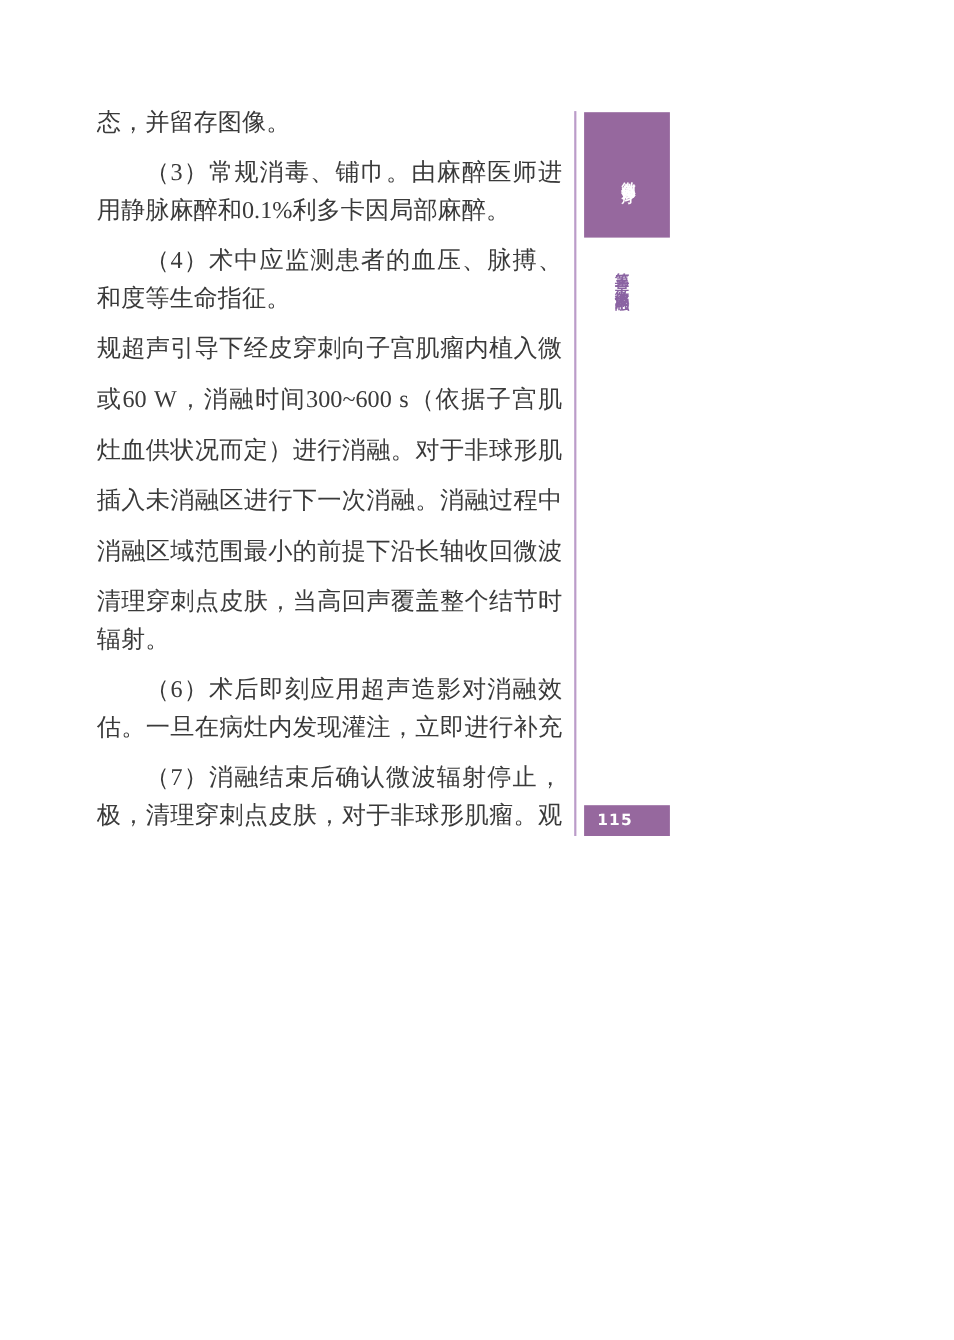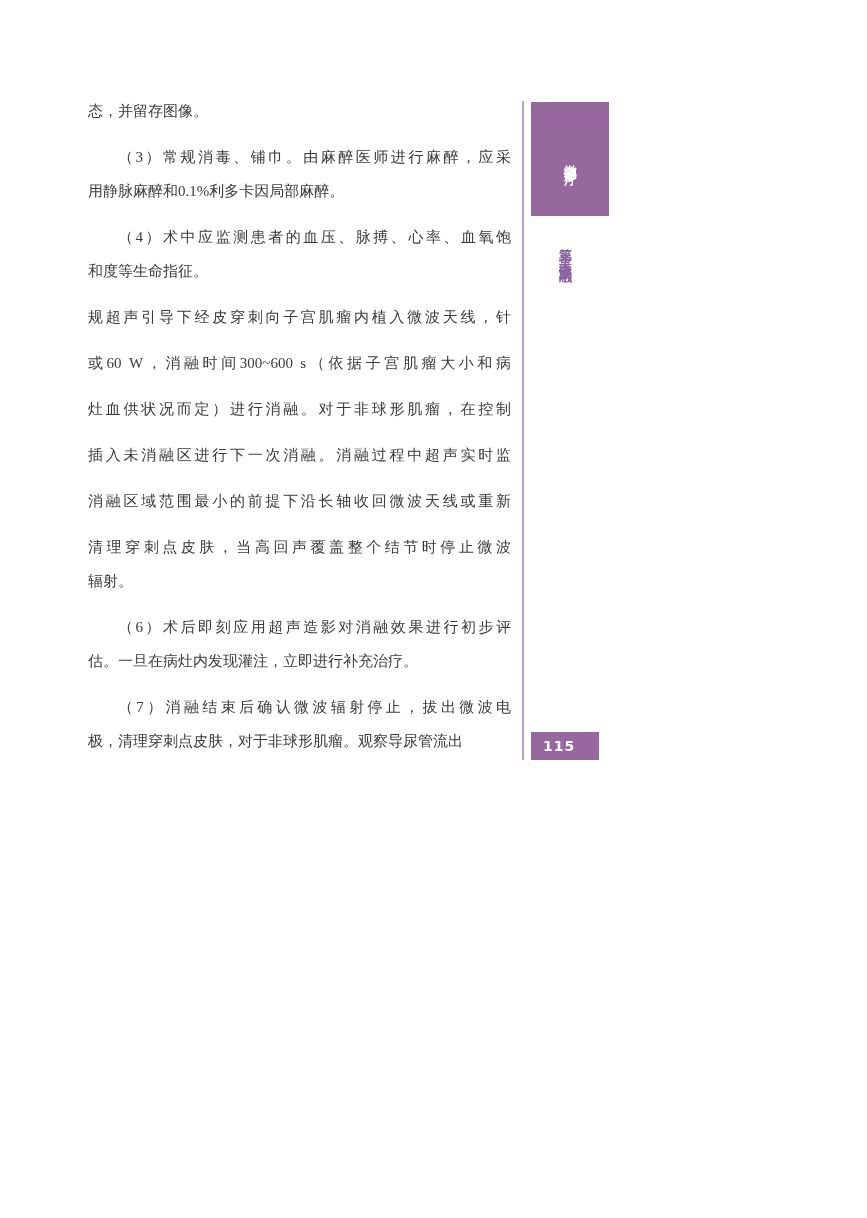--- a/index.html
+++ b/index.html
@@ -15,21 +15,21 @@
     width: 867px; height: 1218px;
     background: var(--page-bg, #ffffff);
   }
 
   
   .text-block {
     position: absolute;
     left: 88px; top: 94px;
     width: 423px;
     color: var(--body-text, #3a3a3a);
-    font-size: 15px;
+    font-size: 22px;
     line-height: 34px;
   }
   .line {
     height: 34px;
     overflow: hidden;
     text-align: justify;
   }
   .line.justify { text-align-last: justify; margin-top: 12px; }
   .line.indent  { text-indent: 2em; }
 
@@ -68,21 +68,21 @@
     text-orientation: upright;
     color: var(--chapter-purple, #8a63a2);
     font-family: "Liberation Serif", "DejaVu Serif", serif;
     font-size: 13px;
     font-weight: 600;
     letter-spacing: 2px;
   }
   .pagenum-tab {
     position: absolute;
     left: 531px; top: 732px;
-    width: 68px; height: 28px;
+    width: 78px; height: 28px;
     background: var(--accent-purple, #96689e);
     display: flex; align-items: center;
     padding-left: 12px;
     color: #ffffff;
     font-family: "DejaVu Sans", "Liberation Sans", sans-serif;
     font-size: 14px;
     font-weight: bold;
     letter-spacing: 1px;
   }
 </style>

